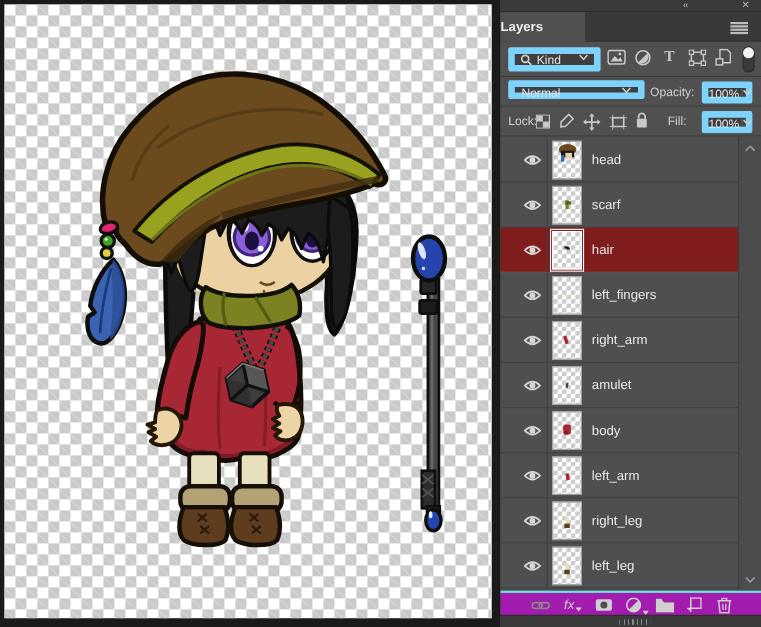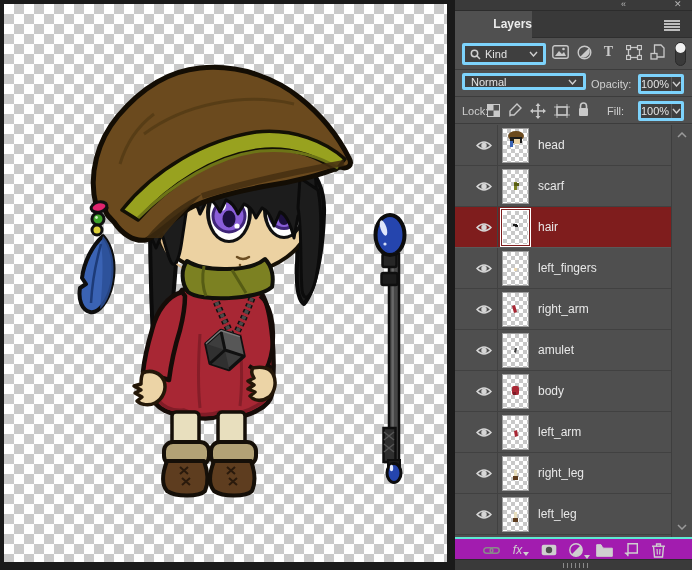--- a/index.html
+++ b/index.html
@@ -19,31 +19,31 @@
 
   
   #panel{left:455px;top:0;width:237px;height:570px;background:#4f4f4f;color:#d8d8d8;font-size:11px;}
   #panel-topbar{left:0;top:0;width:237px;height:11px;background:#3a3a3a;border-bottom:1px solid #2c2c2c;}
   #panel-topbar .glyph{position:absolute;top:-1px;font-size:9px;color:#b5b5b5;line-height:11px;cursor:default;}
   #collapse-btn{left:166px;letter-spacing:-1px;}
   #close-btn{left:219px;font-size:8px;}
 
   #tabbar{left:0;top:11px;width:237px;height:27px;background:#393939;border-bottom:1px solid #2f2f2f;}
   #tab-layers{position:absolute;left:0;top:0;width:77px;height:27px;background:#505050;
-     color:#ececec;font-size:12px;font-weight:bold;line-height:27px;text-align:right;}
+     color:#ececec;font-size:12px;font-weight:bold;line-height:27px;text-align:left;}
   #panel-menu{position:absolute;right:12px;top:9px;width:16px;height:10px;}
   #panel-menu i{display:block;height:1.5px;background:#bdbdbd;margin-bottom:1.6px;}
 
   .section{left:0;width:237px;background:#505050;border-bottom:1px solid #3c3c3c;}
   #filter-row{top:38px;height:32px;}
   #blend-row{top:70px;height:27px;}
   #lock-row{top:97px;height:27px;}
 
-  .field{position:absolute;background:#3f3f3f;border:3px solid #7dd3fc;border-radius:2px;
-         color:#e3e3e3;display:flex;align-items:center;}
+  .field{position:absolute;background:#3f3f3f;border:6px solid #7dd3fc;border-radius:2px;
+         color:#e3e3e3;display:flex;}
   #kind-combo{left:7px;top:5px;width:84px;height:22px;padding:0 5px;gap:4px;}
   #blend-combo{left:7px;top:3px;width:124px;height:17px;padding:0 6px;}
   .combo-chevron{margin-left:auto;}
   .valbox{width:46px;height:20px;padding:0;}
   #opacity-box{left:183px;top:4px;} #fill-box{left:183px;top:4px;}
   .valbox .val{flex:1;text-align:center;padding-right:2px;}
   .valbox .chev{width:15px;align-self:stretch;border-left:1px solid #5c5c5c;display:flex;align-items:center;justify-content:center;}
   .rowlabel{position:absolute;color:#cfcfcf;}
   #opacity-label{left:136px;top:8px;} #fill-label{left:152px;top:8px;} #lock-label{left:7px;top:8px;}
 

